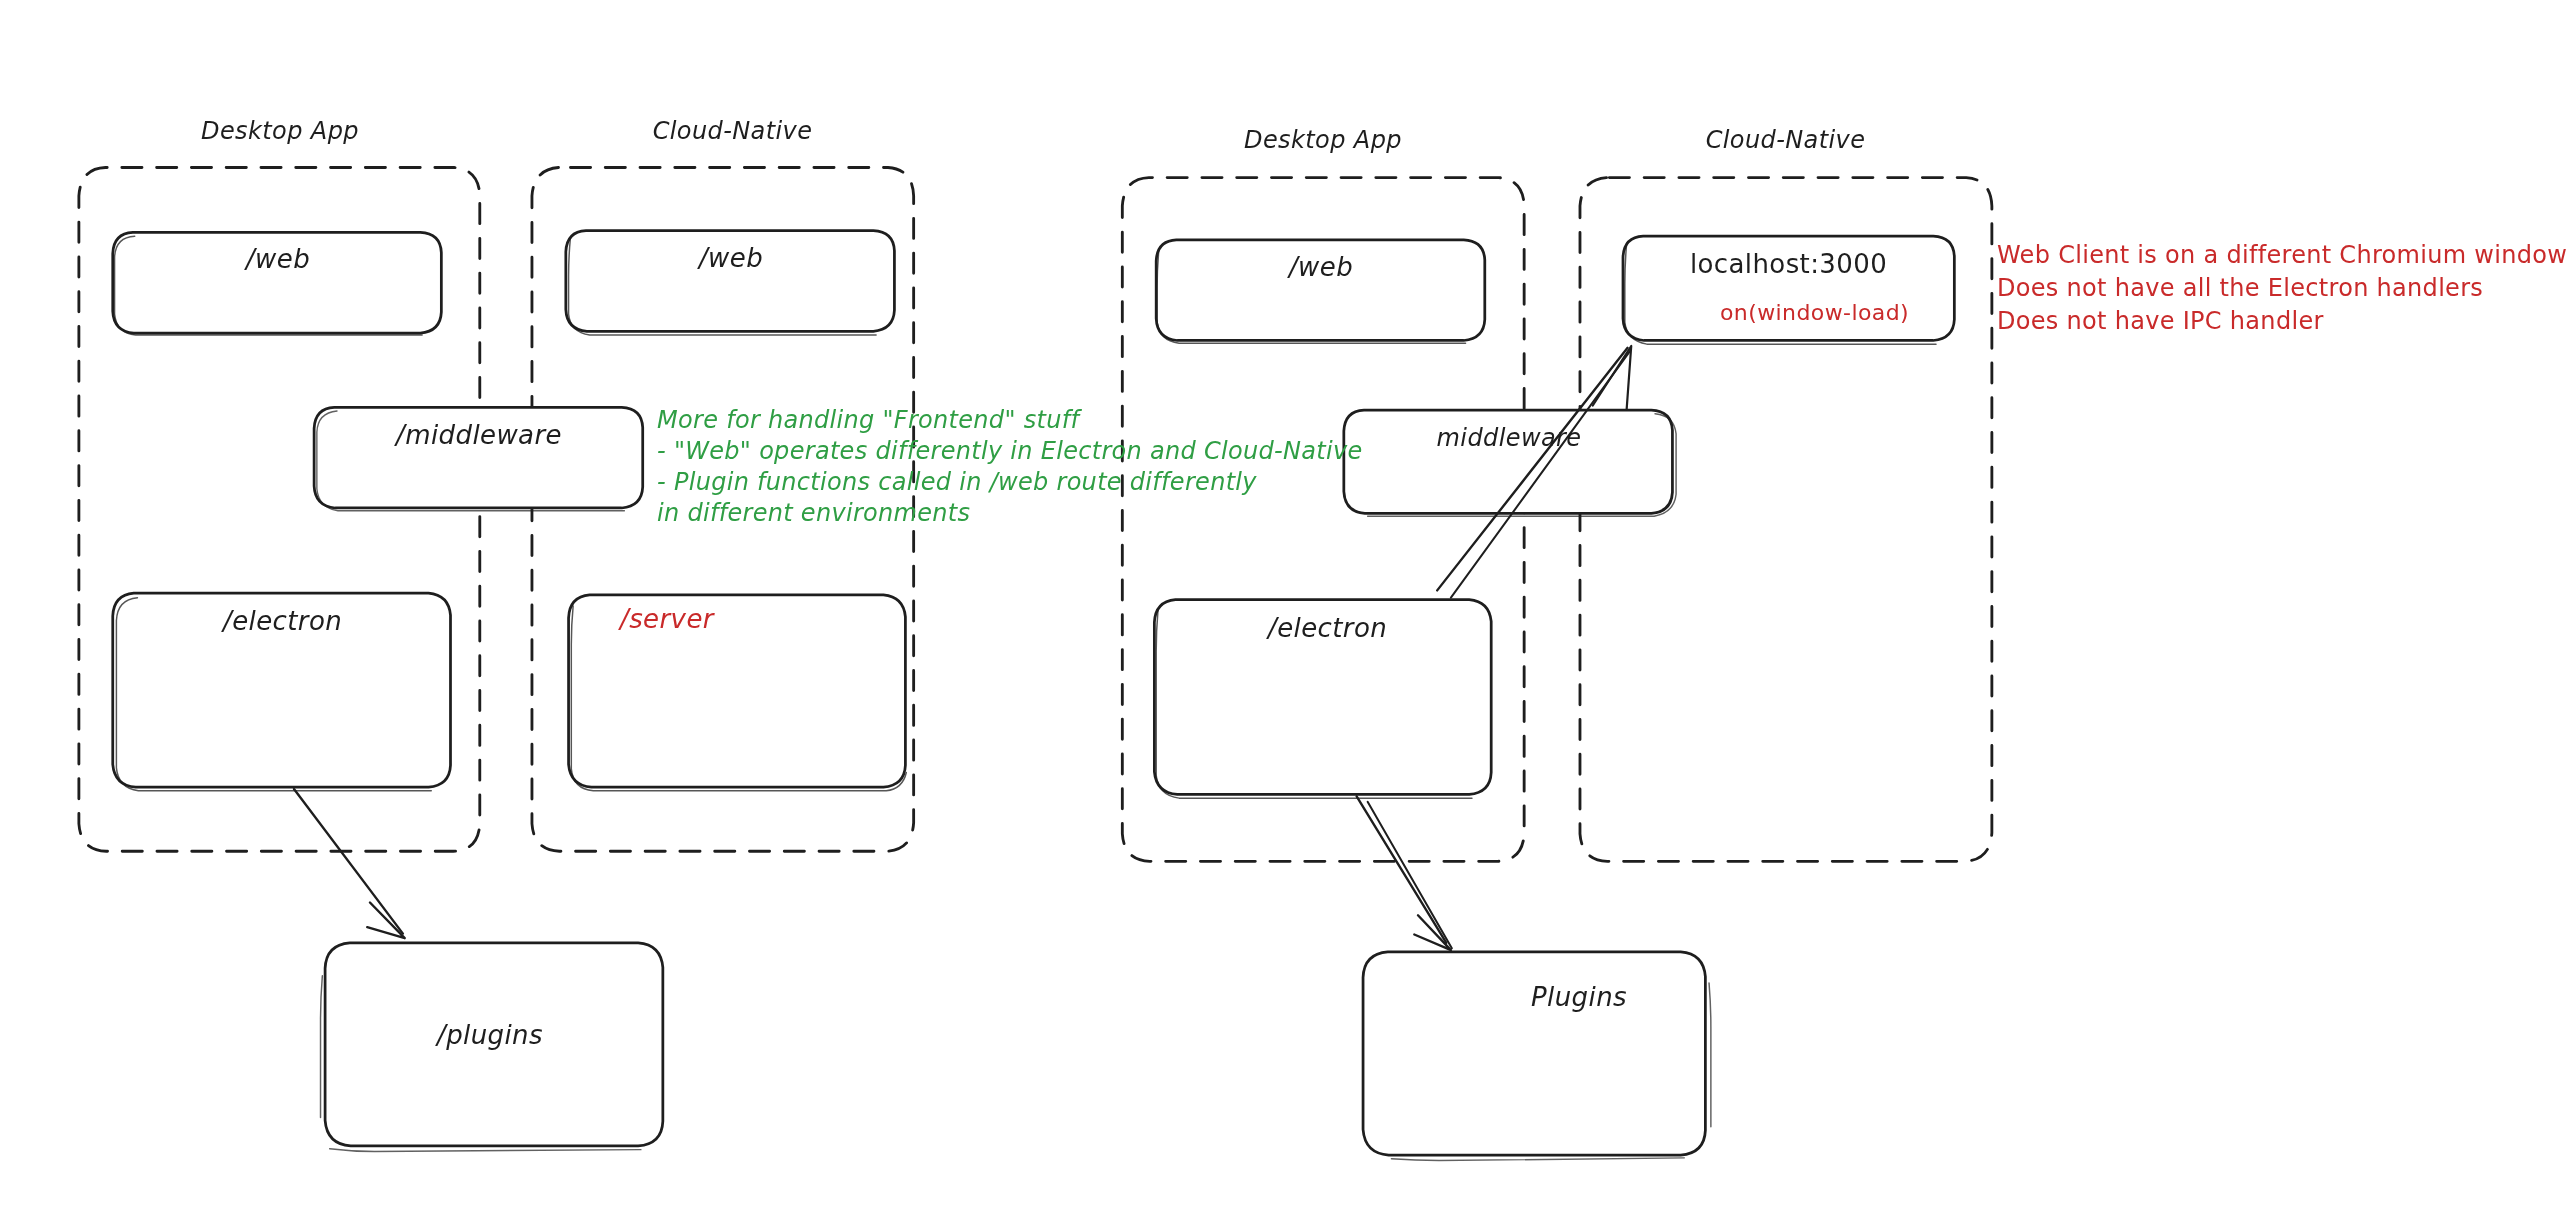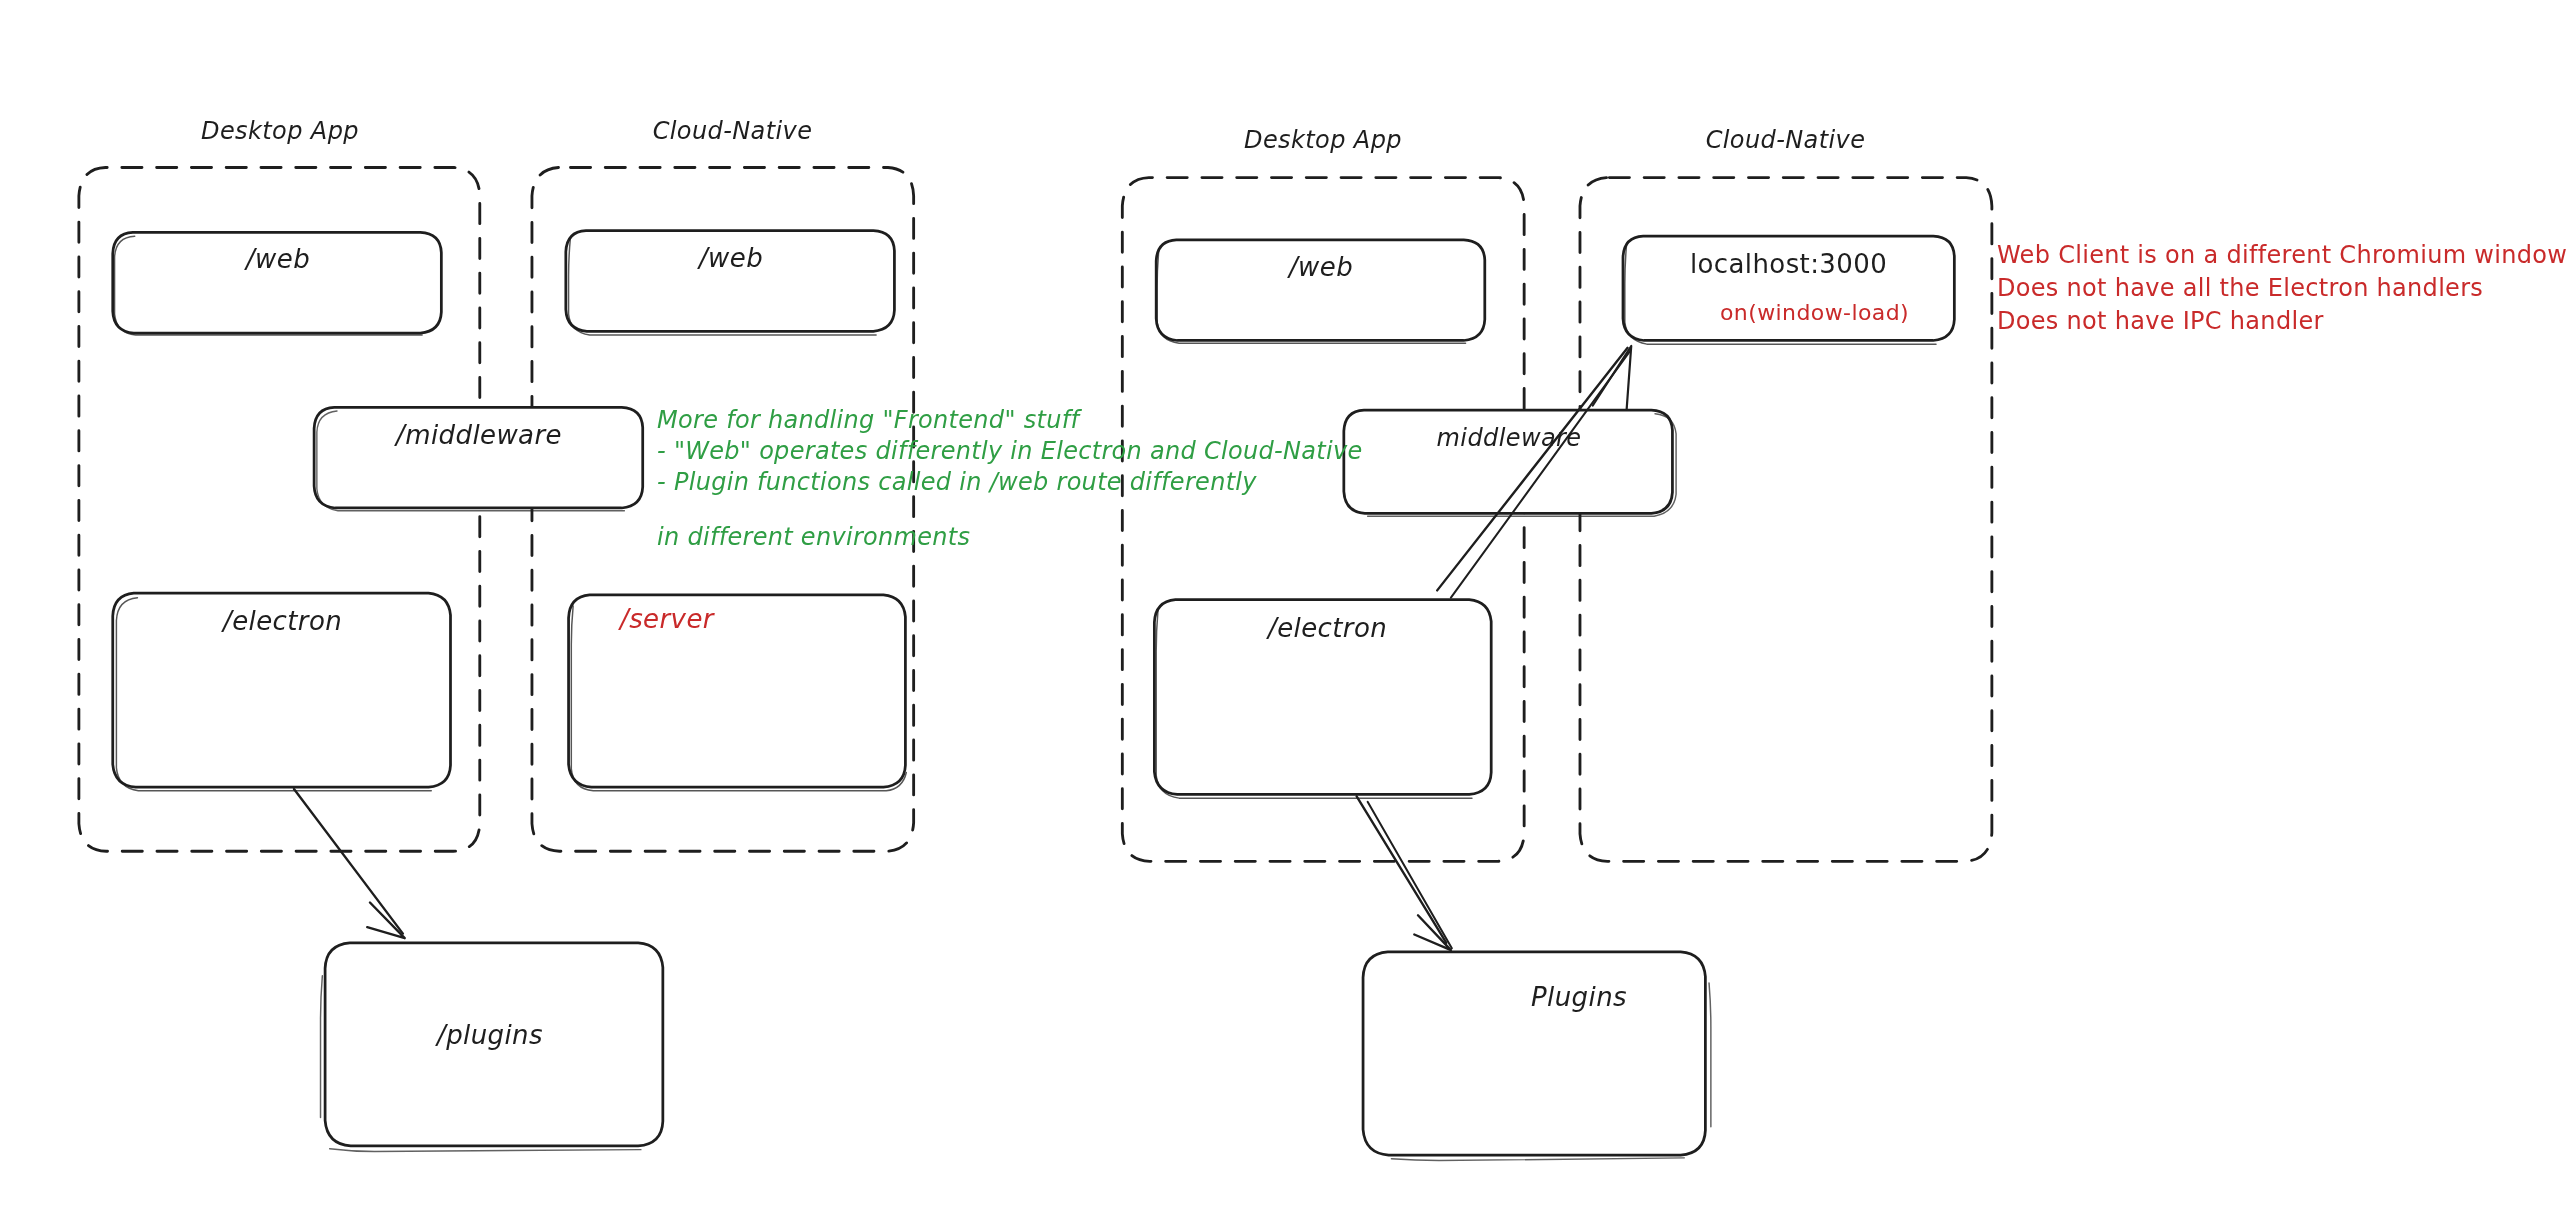--- a/index.html
+++ b/index.html
@@ -175,21 +175,21 @@
 
   <div class="lbl box-label" style="left:113px; top:606px; width:330px; text-align:left; padding-left:110px; box-sizing:border-box;">/electron</div>
 
   <div class="lbl box-label red" style="left:568px; top:604px; width:330px; text-align:left; padding-left:52px; box-sizing:border-box;">/server</div>
 
   <div class="lbl box-label" style="left:325px; top:1020px; width:330px;">/plugins</div>
 
   <div class="lbl note green" style="left:657px; top:405px;">More for handling "Frontend" stuff</div>
   <div class="lbl note green" style="left:657px; top:436px;">- "Web" operates differently in Electron and Cloud-Native</div>
   <div class="lbl note green" style="left:657px; top:467px;">- Plugin functions called in /web route differently</div>
-  <div class="lbl note green" style="left:657px; top:522px;">in different environments</div>
+  <div class="lbl note green" style="left:657px; top:498px;">in different environments</div>
 
   <div class="lbl group-title" style="left:1195px; top:126px; width:256px;">Desktop App</div>
 
   <div class="lbl group-title" style="left:1648px; top:126px; width:275px;">Cloud-Native</div>
 
   <div class="lbl box-label" style="left:1156px; top:252px; width:330px;">/web</div>
 
   <div class="lbl box-label" style="left:1623px; top:249px; width:331px; font-style:normal;">localhost:3000</div>
 
   <div class="lbl sub-label" style="left:1675px; top:300px; width:279px; font-style:normal;">on(window-load)</div>

